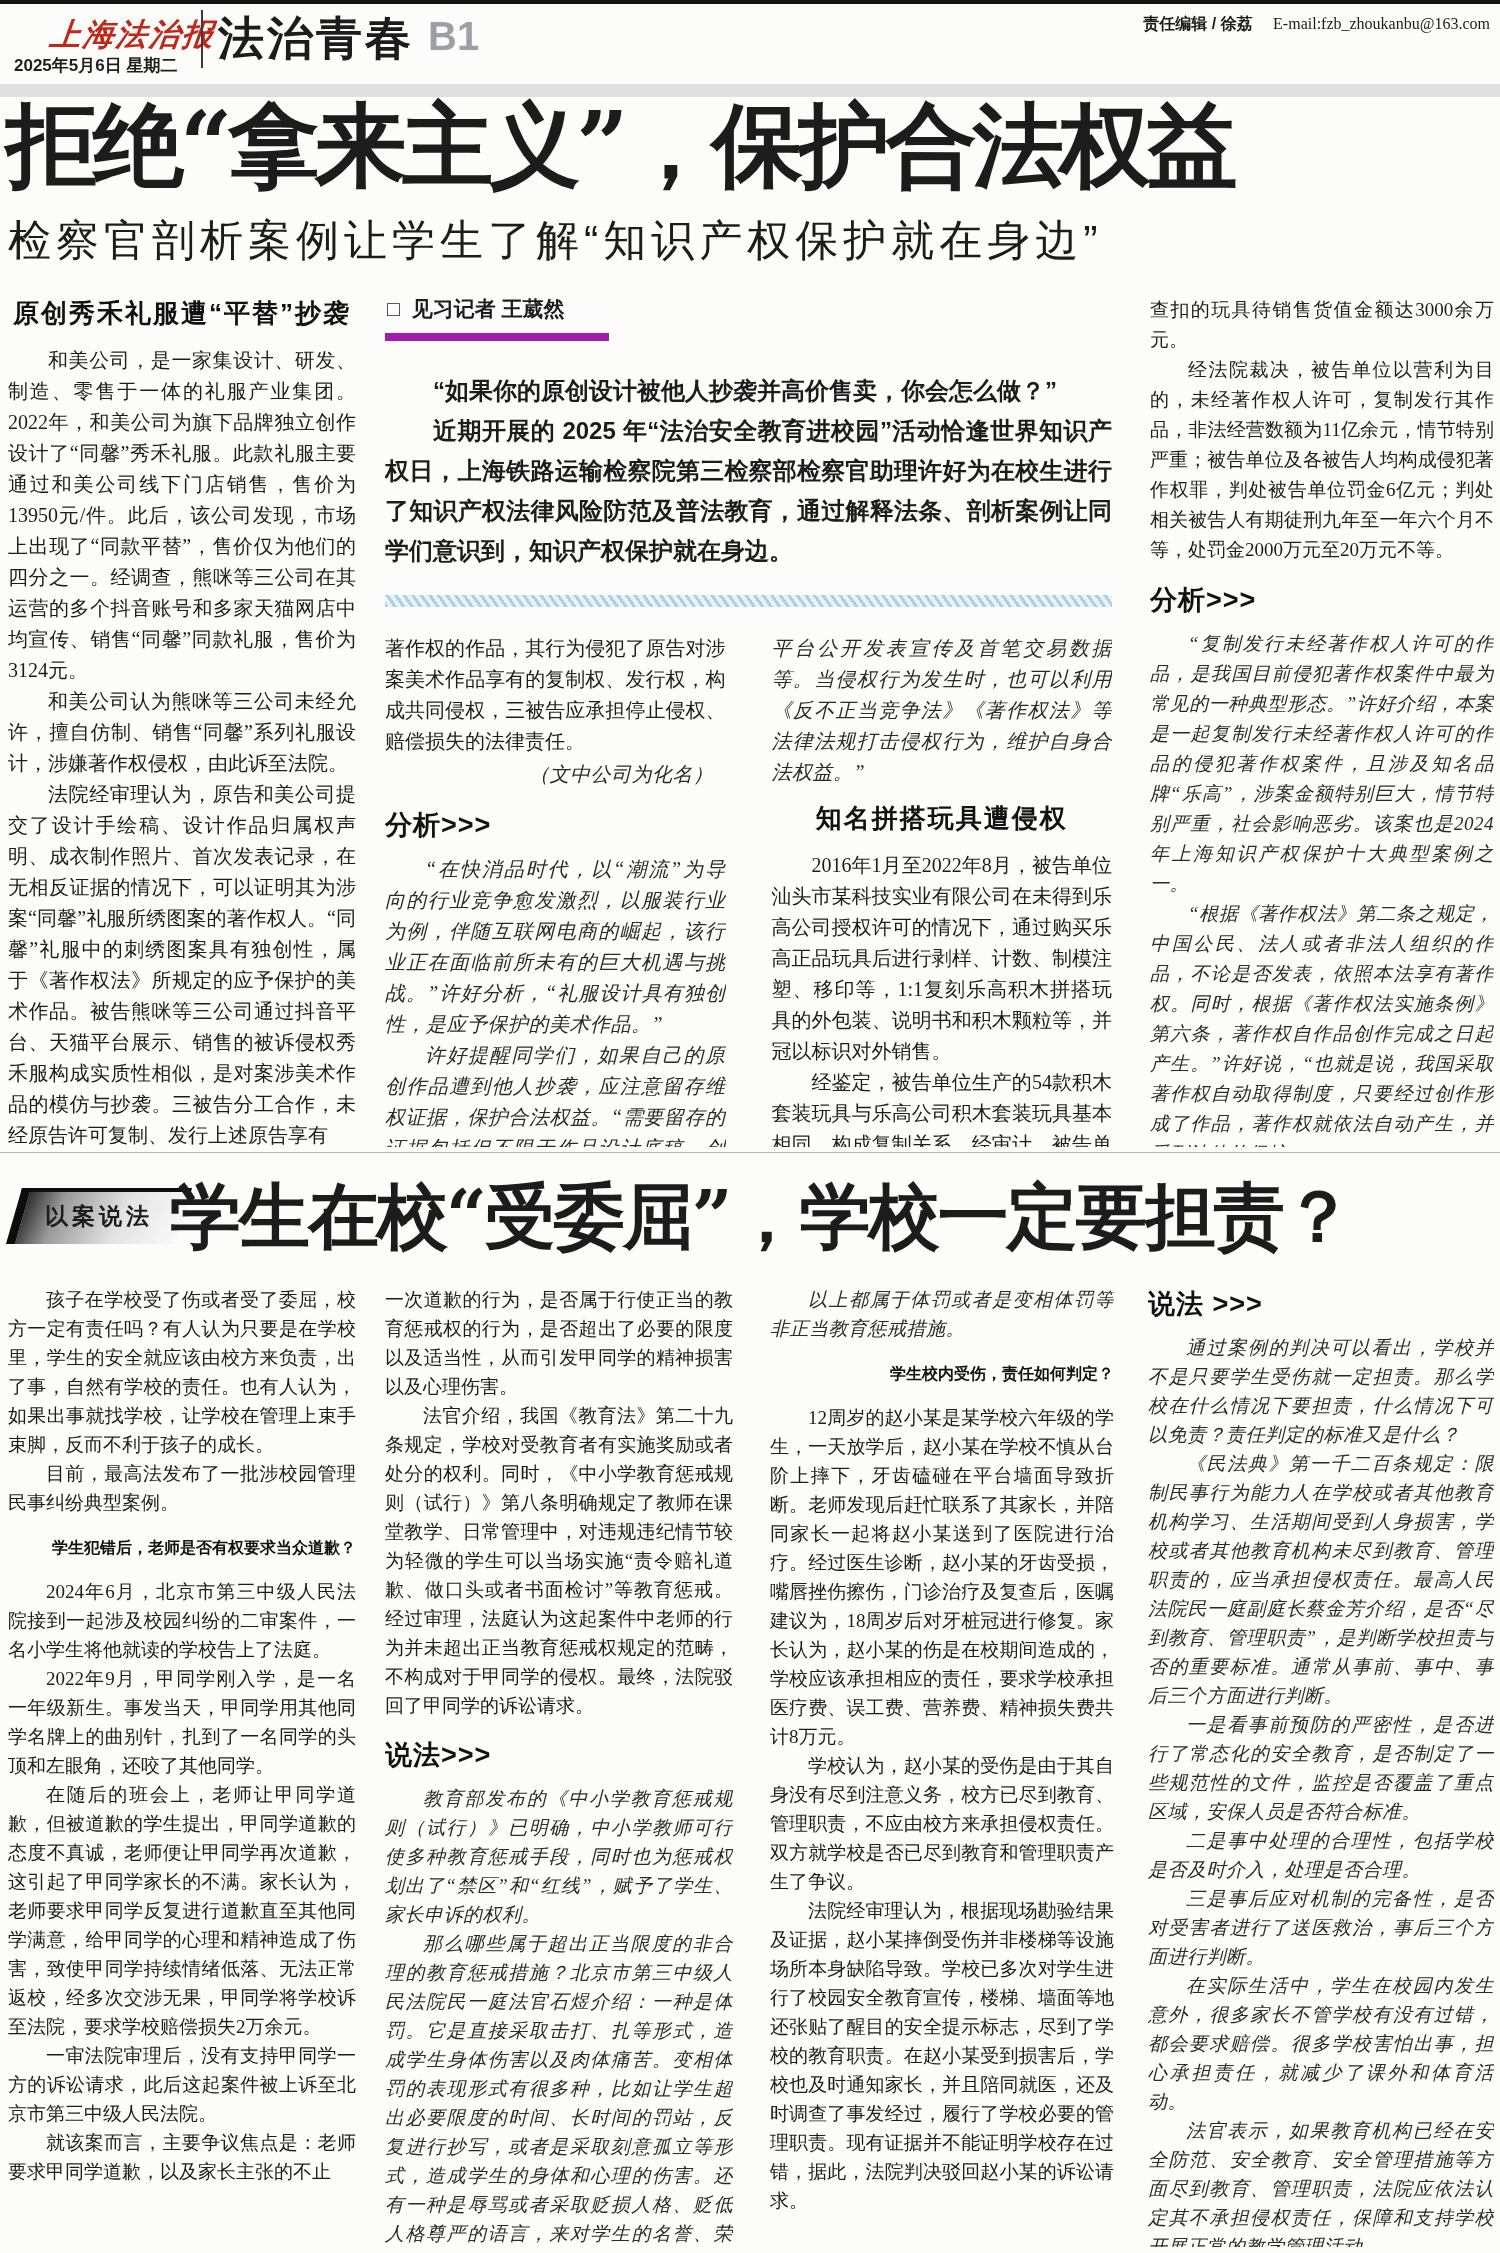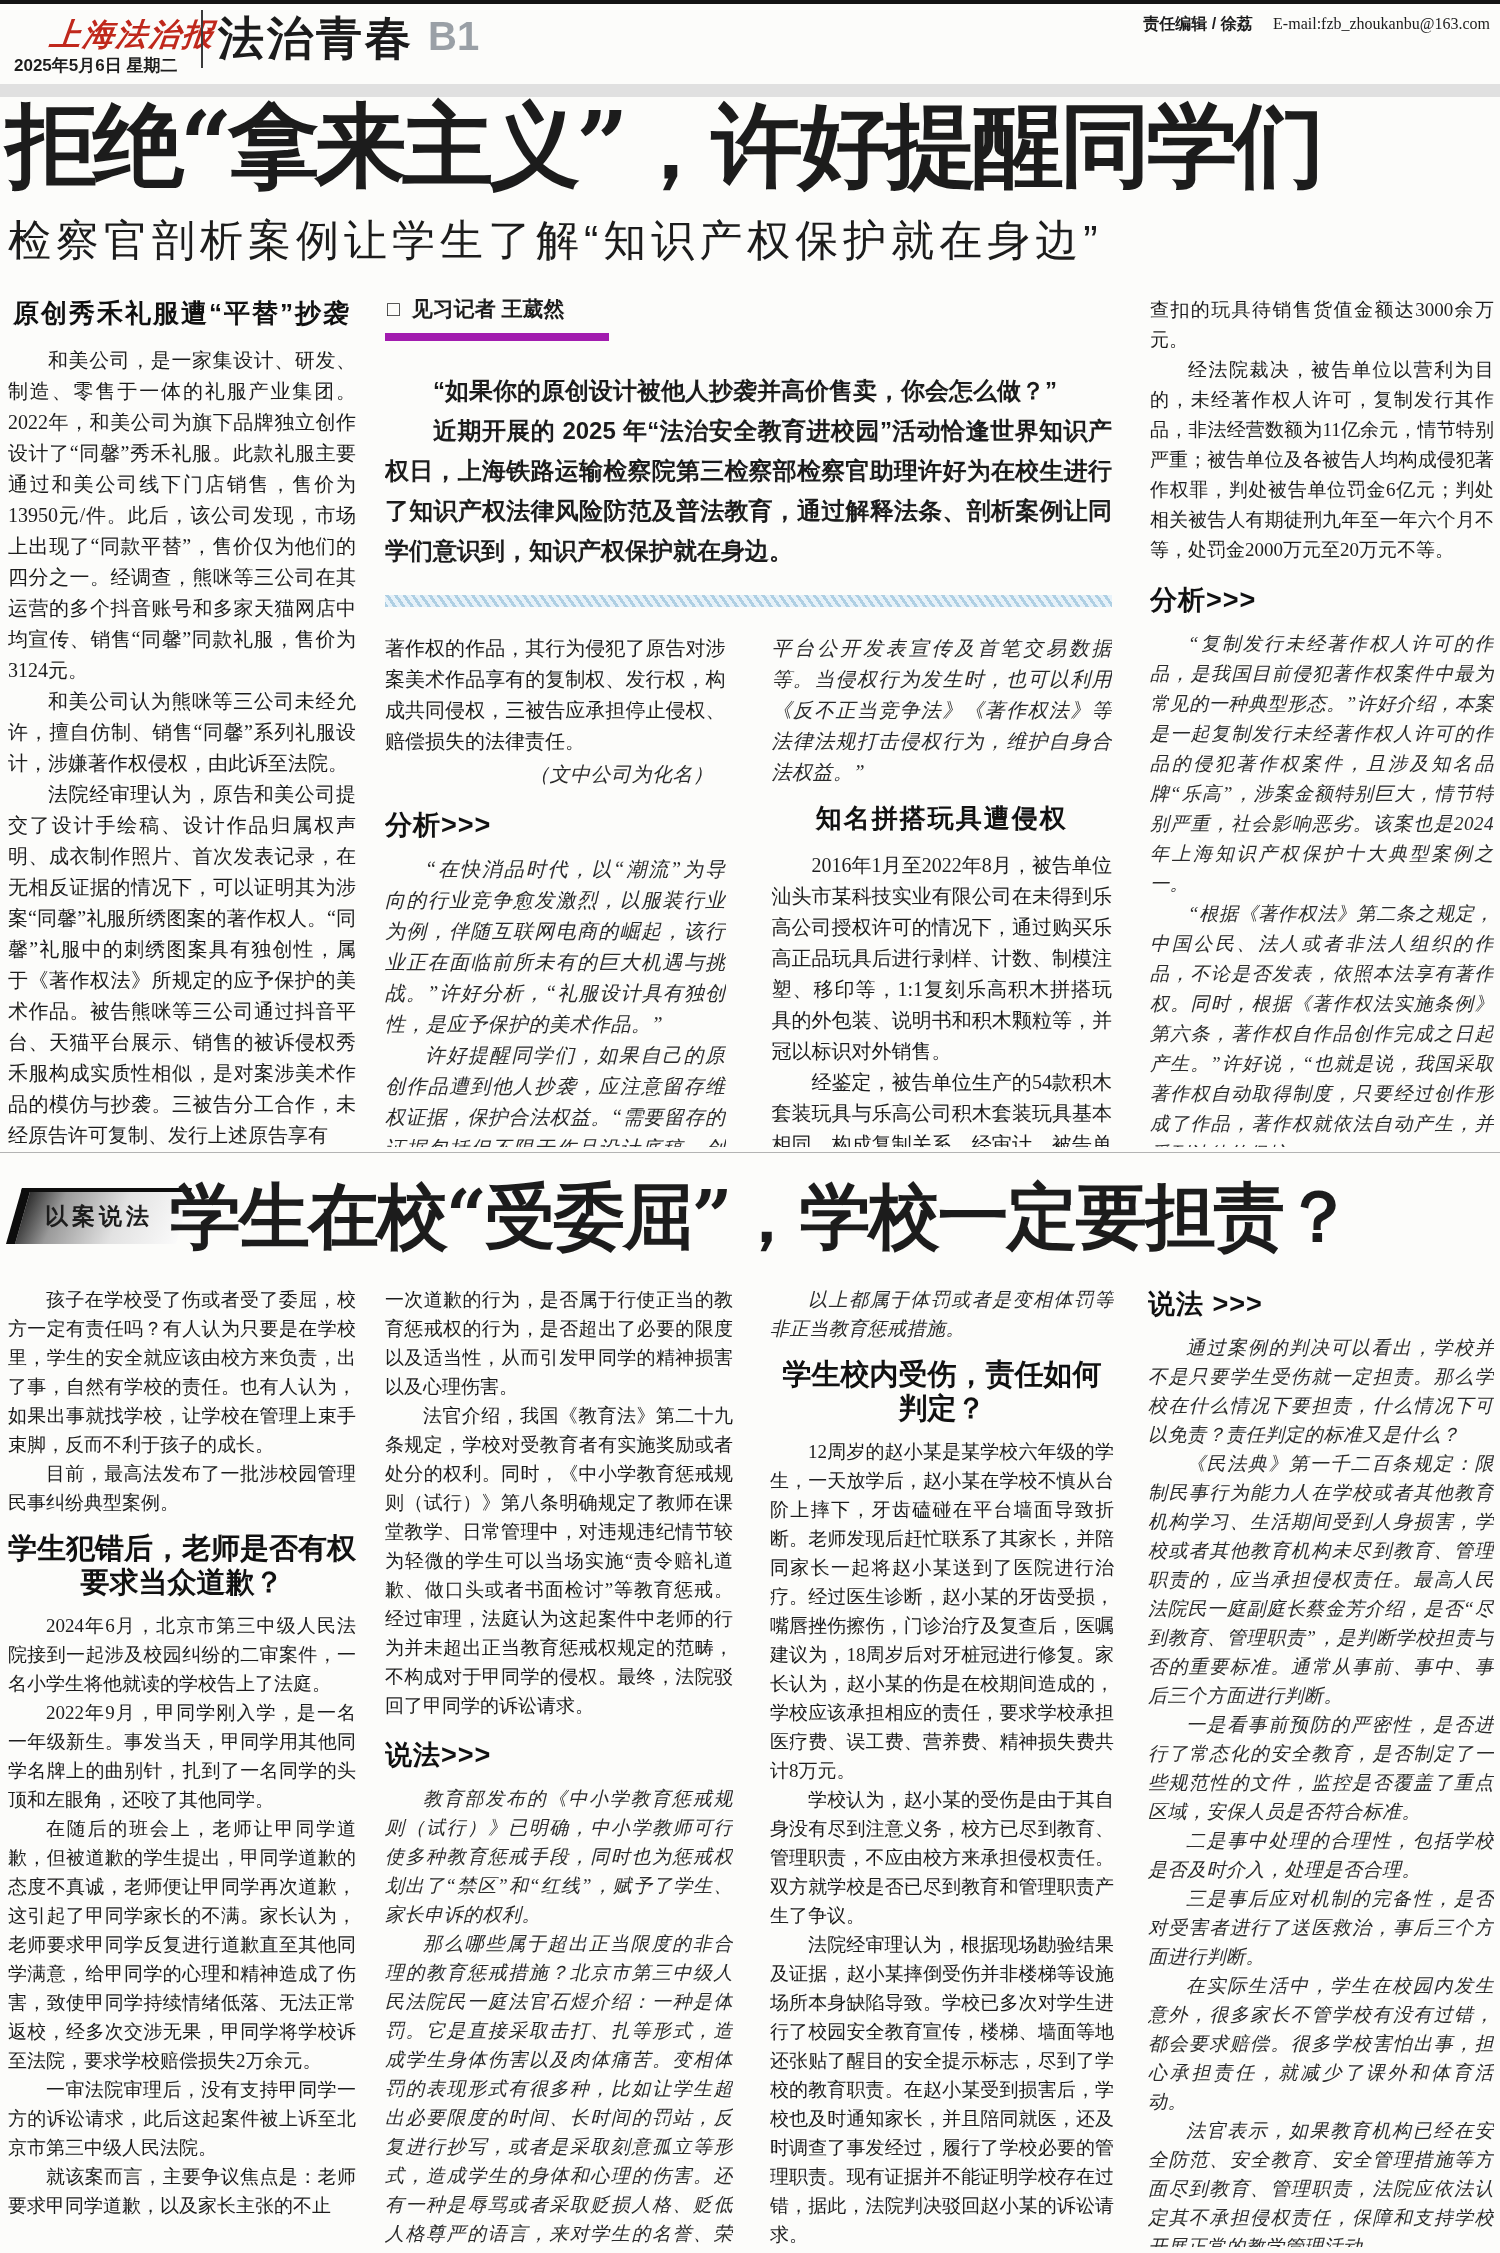--- a/index.html
+++ b/index.html
@@ -50,21 +50,21 @@
   .midcols{display:flex;gap:46px;margin-top:26px}
   .midcols .mcol{width:348px;height:520px;font-size:20px;line-height:31px;text-align:justify;overflow:hidden}
 
   
   .para,.kai{text-indent:2em}
   .para-cont,.kai-cont{text-indent:0}
   .kai,.kai-cont,.note{font-style:italic;letter-spacing:.5px;color:#2a2a2a}
   .note{text-align:right;text-indent:0;margin:2px 12px 4px}
   .subhead,.subhead-left,.head{font-family:"Liberation Sans",sans-serif;font-style:normal;color:#111}
   .subhead{font-weight:800;font-size:26px;line-height:36px;text-align:center;letter-spacing:2px;margin:12px 0 14px}
-  .subhead-left{font-weight:800;font-size:29px;line-height:34px;text-align:center;margin:14px 0 12px}
+  .subhead-left{font-weight:800;font-size:16px;line-height:34px;text-align:right;margin:14px 0 12px}
   .head{font-weight:800;font-size:27px;line-height:34px;margin:18px 0 12px;letter-spacing:1px}
   .a1-col .subhead:first-child{margin-top:0}
   .a2-col .head:first-child{margin-top:2px}
 
   
   .article-sep{position:absolute;left:0;top:1152px;width:100%;height:1px;background:#b3b3b3}
   .badge{position:absolute;left:14px;top:1188px;width:170px;height:56px}
   .badge-skew{position:absolute;inset:0;transform:skewX(-16deg);
         background:linear-gradient(100deg,#2e2e2e 0%,#9a9a9a 22%,#e2e2e2 60%,#fafafa 100%);
         border-top:4px solid #0d0d0d;border-left:9px solid #0d0d0d}
@@ -88,21 +88,21 @@
   <div class="issue-date">2025年5月6日 星期二</div>
   <div class="head-div"></div>
   <div class="section-title">法治青春</div>
   <div class="page-number">B1</div>
   <div class="editor-credit">
     <span class="editor-name">责任编辑 / 徐荔</span>
     <span class="editor-email">E-mail:fzb_zhoukanbu@163.com</span>
   </div>
   <div class="gray-band"></div>
 
-  <h1 class="a1-headline">拒绝“拿来主义”，许好提醒同学们</h1>
+  <h1 class="a1-headline">拒绝“拿来主义”，保护合法权益</h1>
   <h2 class="a1-subtitle">检察官剖析案例让学生了解“知识产权保护就在身边”</h2>
 
   <div class="a1-col" id="a1c1">
       <h3 class="subhead">原创秀禾礼服遭“平替”抄袭</h3>
       <p class="para">和美公司，是一家集设计、研发、制造、零售于一体的礼服产业集团。2022年，和美公司为旗下品牌独立创作设计了“同馨”秀禾礼服。此款礼服主要通过和美公司线下门店销售，售价为13950元/件。此后，该公司发现，市场上出现了“同款平替”，售价仅为他们的四分之一。经调查，熊咪等三公司在其运营的多个抖音账号和多家天猫网店中均宣传、销售“同馨”同款礼服，售价为3124元。</p>
       <p class="para">和美公司认为熊咪等三公司未经允许，擅自仿制、销售“同馨”系列礼服设计，涉嫌著作权侵权，由此诉至法院。</p>
       <p class="para">法院经审理认为，原告和美公司提交了设计手绘稿、设计作品归属权声明、成衣制作照片、首次发表记录，在无相反证据的情况下，可以证明其为涉案“同馨”礼服所绣图案的著作权人。“同馨”礼服中的刺绣图案具有独创性，属于《著作权法》所规定的应予保护的美术作品。被告熊咪等三公司通过抖音平台、天猫平台展示、销售的被诉侵权秀禾服构成实质性相似，是对案涉美术作品的模仿与抄袭。三被告分工合作，未经原告许可复制、发行上述原告享有</p>
     </div>
 
   <div class="midblock">

